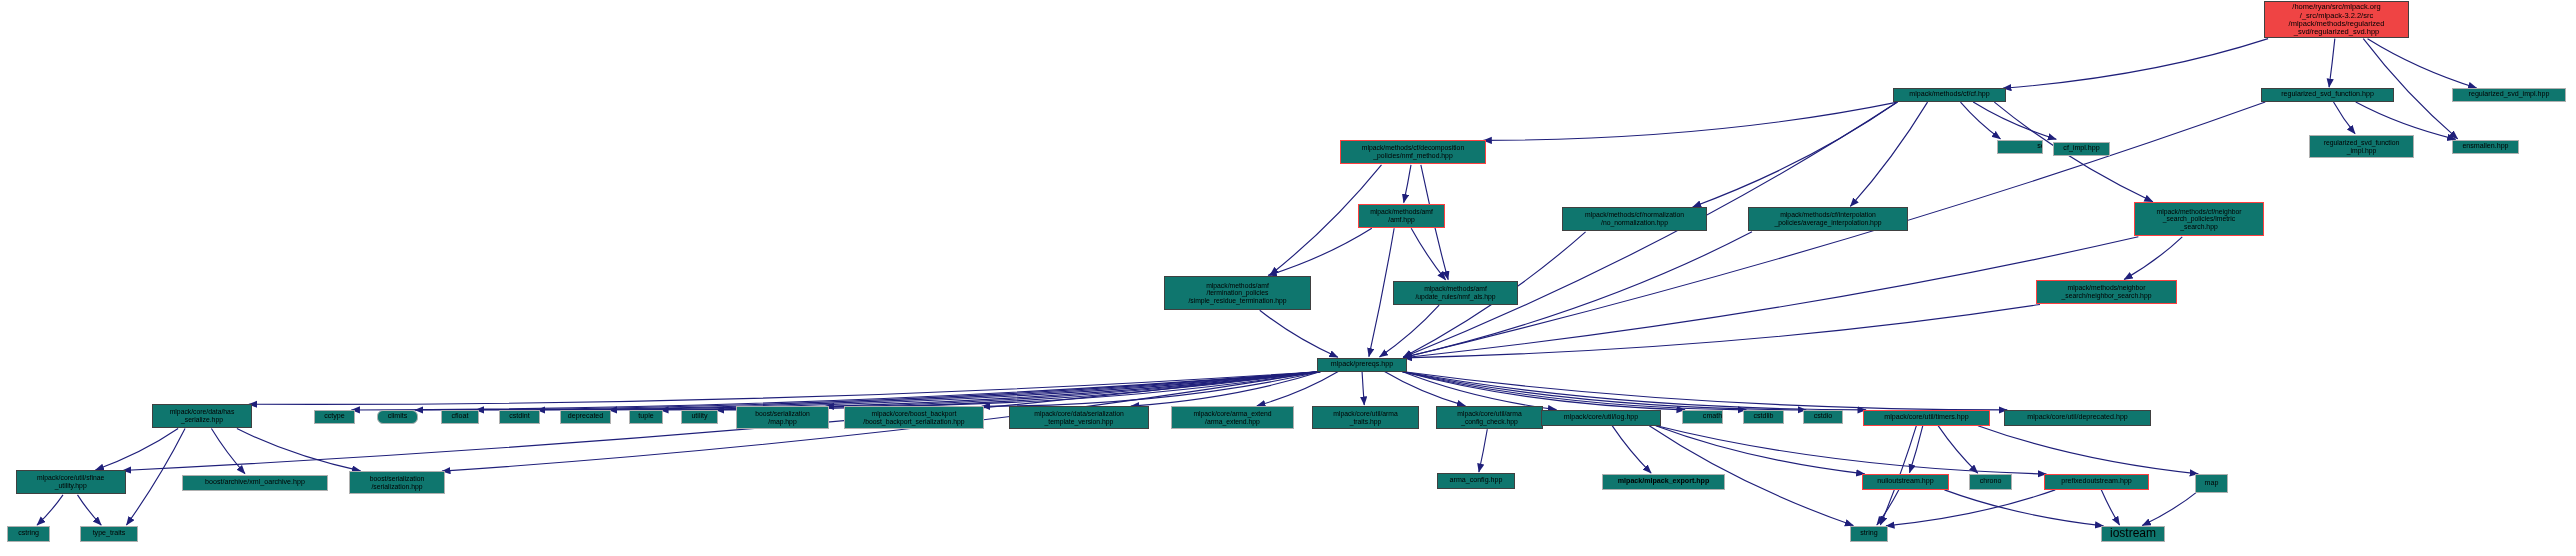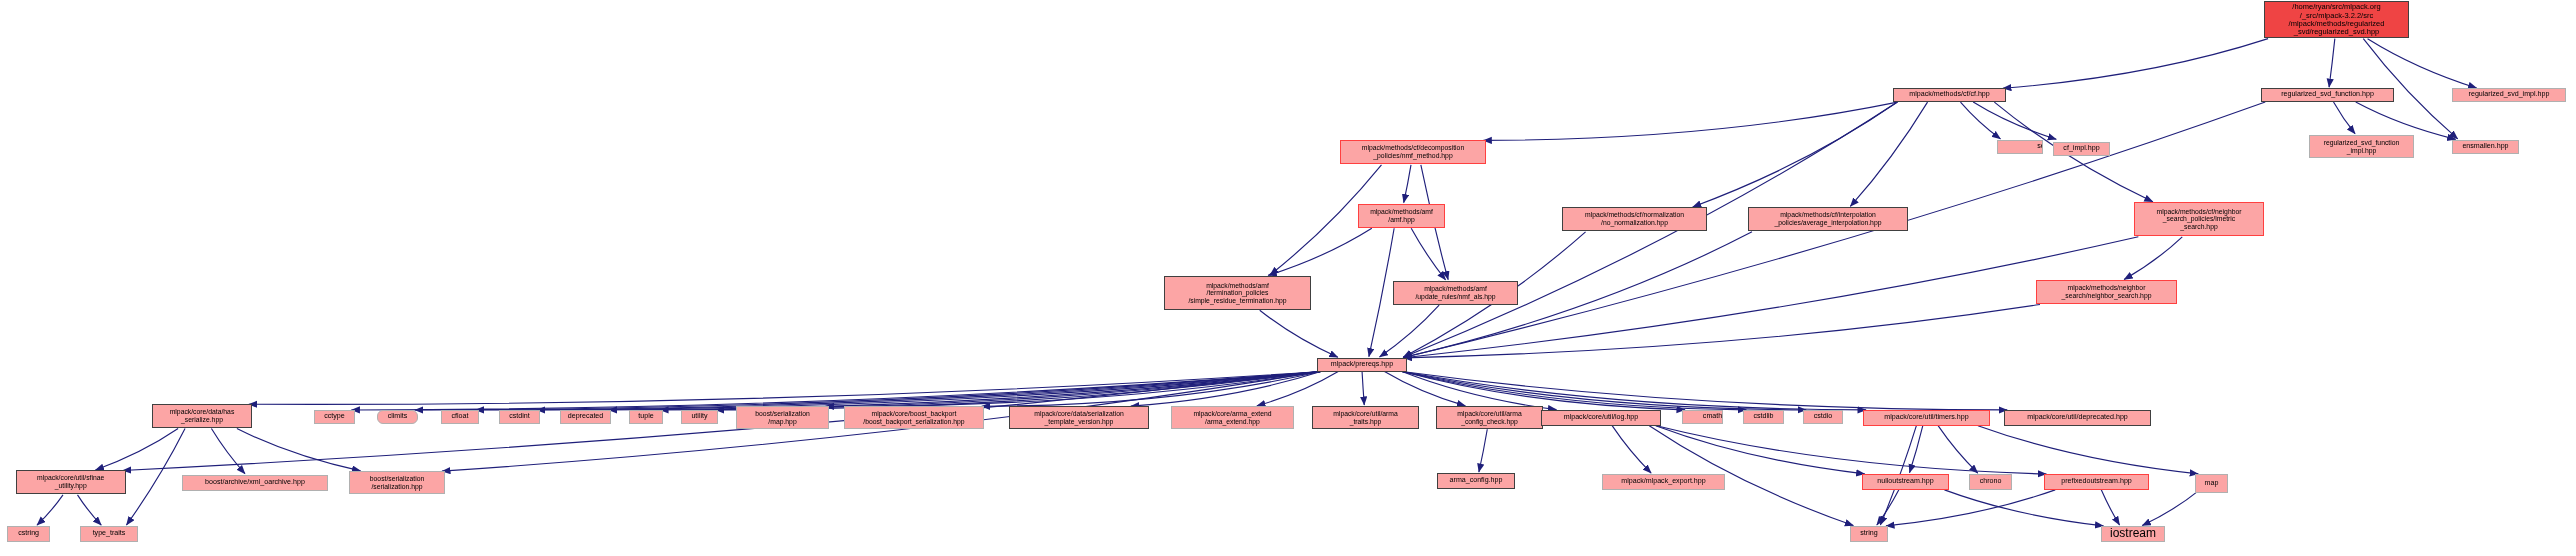--- a/index.html
+++ b/index.html
@@ -18,21 +18,21 @@
   #edges {
     position: absolute;
     left: 0; top: 0;
     width: 2576px;
     height: 557px;
     pointer-events: none;
   }
   .node {
     position: absolute;
     box-sizing: border-box;
-    background: #fca5a5;
+    background: #0f766e;
     display: flex;
     align-items: center;
     justify-content: center;
     text-align: center;
     line-height: 1.12;
     color: #000000;
     white-space: pre;
     overflow: hidden;
   }
   .node.plain  { border: 0.7px solid #b0b0b0; }
@@ -176,21 +176,21 @@
 _traits.hpp</span></div>
       <div class="node bold" style="left: 1436px; top: 406px; width: 107px; height: 23px; font-size: 6.8px;"><span class="node-label">mlpack/core/util/arma
 _config_check.hpp</span></div>
       <div class="node bold" style="left: 1541px; top: 410px; width: 120px; height: 15.7px; font-size: 7.1px;"><span class="node-label">mlpack/core/util/log.hpp</span></div>
       <div class="node plain" style="left: 1682px; top: 410px; width: 41px; height: 13.5px; font-size: 7.1px; padding-left: 20px;"><span class="node-label">cmath</span></div>
       <div class="node plain" style="left: 1743px; top: 410px; width: 41px; height: 13.5px; font-size: 7.1px;"><span class="node-label">cstdlib</span></div>
       <div class="node plain" style="left: 1803px; top: 410px; width: 40px; height: 13.5px; font-size: 7.1px;"><span class="node-label">cstdio</span></div>
       <div class="node red" style="left: 1863px; top: 410px; width: 127px; height: 15.7px; font-size: 7.1px;"><span class="node-label">mlpack/core/util/timers.hpp</span></div>
       <div class="node bold" style="left: 2004px; top: 410px; width: 147px; height: 15.7px; font-size: 7.1px;"><span class="node-label">mlpack/core/util/deprecated.hpp</span></div>
       <div class="node bold" style="left: 1437px; top: 473px; width: 78px; height: 15.7px; font-size: 7.1px;"><span class="node-label">arma_config.hpp</span></div>
-      <div class="node plain" style="left: 1602px; top: 474px; width: 123px; height: 15.7px; font-size: 7.1px;"><span class="node-label">mlpack/mlpack_export.hpp</span></div>
+      <div class="node plain" style="left: 1602px; top: 474px; width: 123px; height: 15.7px; font-size: 7.1px; font-weight: bold;"><span class="node-label">mlpack/mlpack_export.hpp</span></div>
       <div class="node red" style="left: 1862px; top: 474px; width: 87px; height: 15.7px; font-size: 7.1px;"><span class="node-label">nulloutstream.hpp</span></div>
       <div class="node plain" style="left: 1969px; top: 474px; width: 43px; height: 15.7px; font-size: 7.1px;"><span class="node-label">chrono</span></div>
       <div class="node red" style="left: 2044px; top: 474px; width: 105px; height: 15.7px; font-size: 7.1px;"><span class="node-label">prefixedoutstream.hpp</span></div>
       <div class="node plain" style="left: 2195px; top: 474px; width: 33px; height: 19px; font-size: 7.1px;"><span class="node-label">map</span></div>
       <div class="node bold" style="left: 15.7px; top: 470px; width: 110px; height: 24px; font-size: 6.8px;"><span class="node-label">mlpack/core/util/sfinae
 _utility.hpp</span></div>
       <div class="node plain" style="left: 182px; top: 475px; width: 146px; height: 15.7px; font-size: 7.1px;"><span class="node-label">boost/archive/xml_oarchive.hpp</span></div>
       <div class="node plain" style="left: 349px; top: 471px; width: 96px; height: 23px; font-size: 6.8px;"><span class="node-label">boost/serialization
 /serialization.hpp</span></div>
       <div class="node plain" style="left: 7.1px; top: 526px; width: 43px; height: 15.7px; font-size: 7.1px;"><span class="node-label">cstring</span></div>

